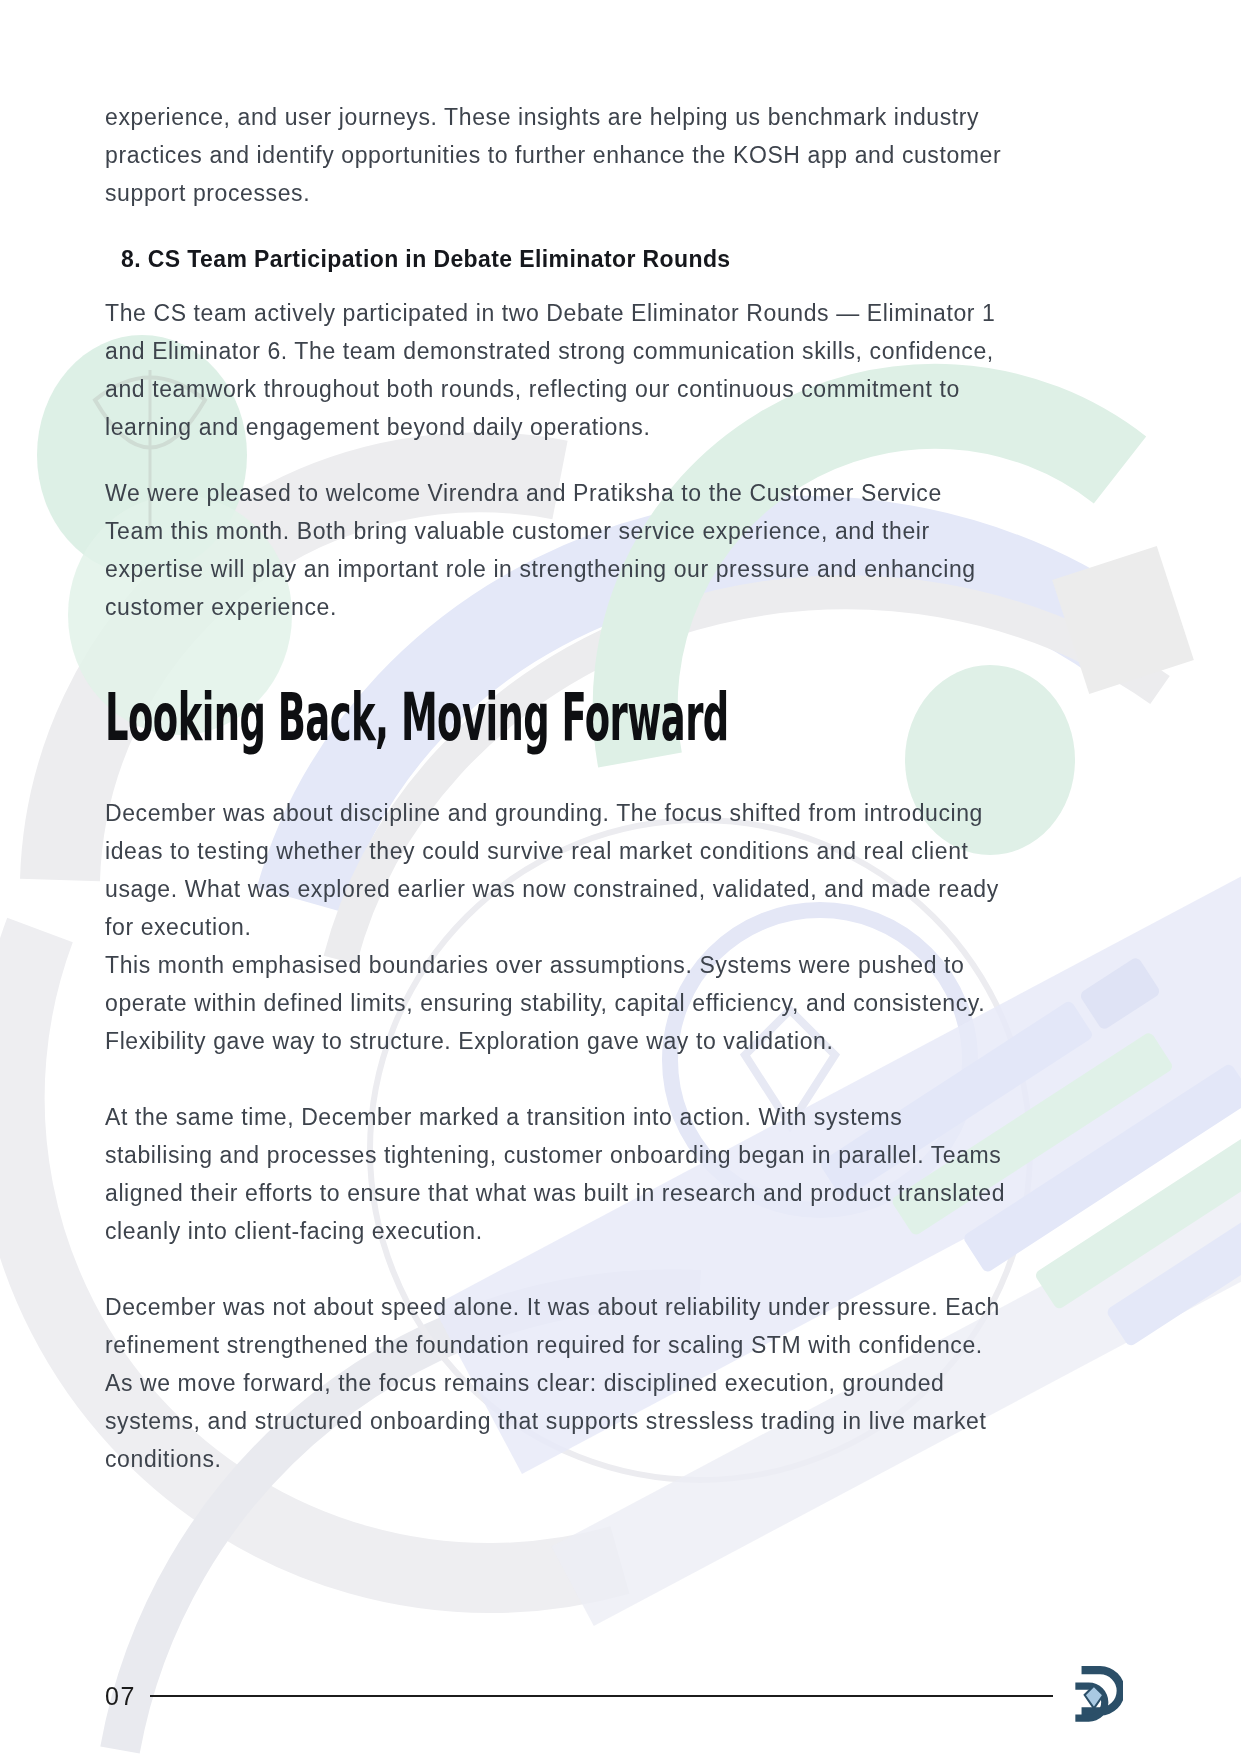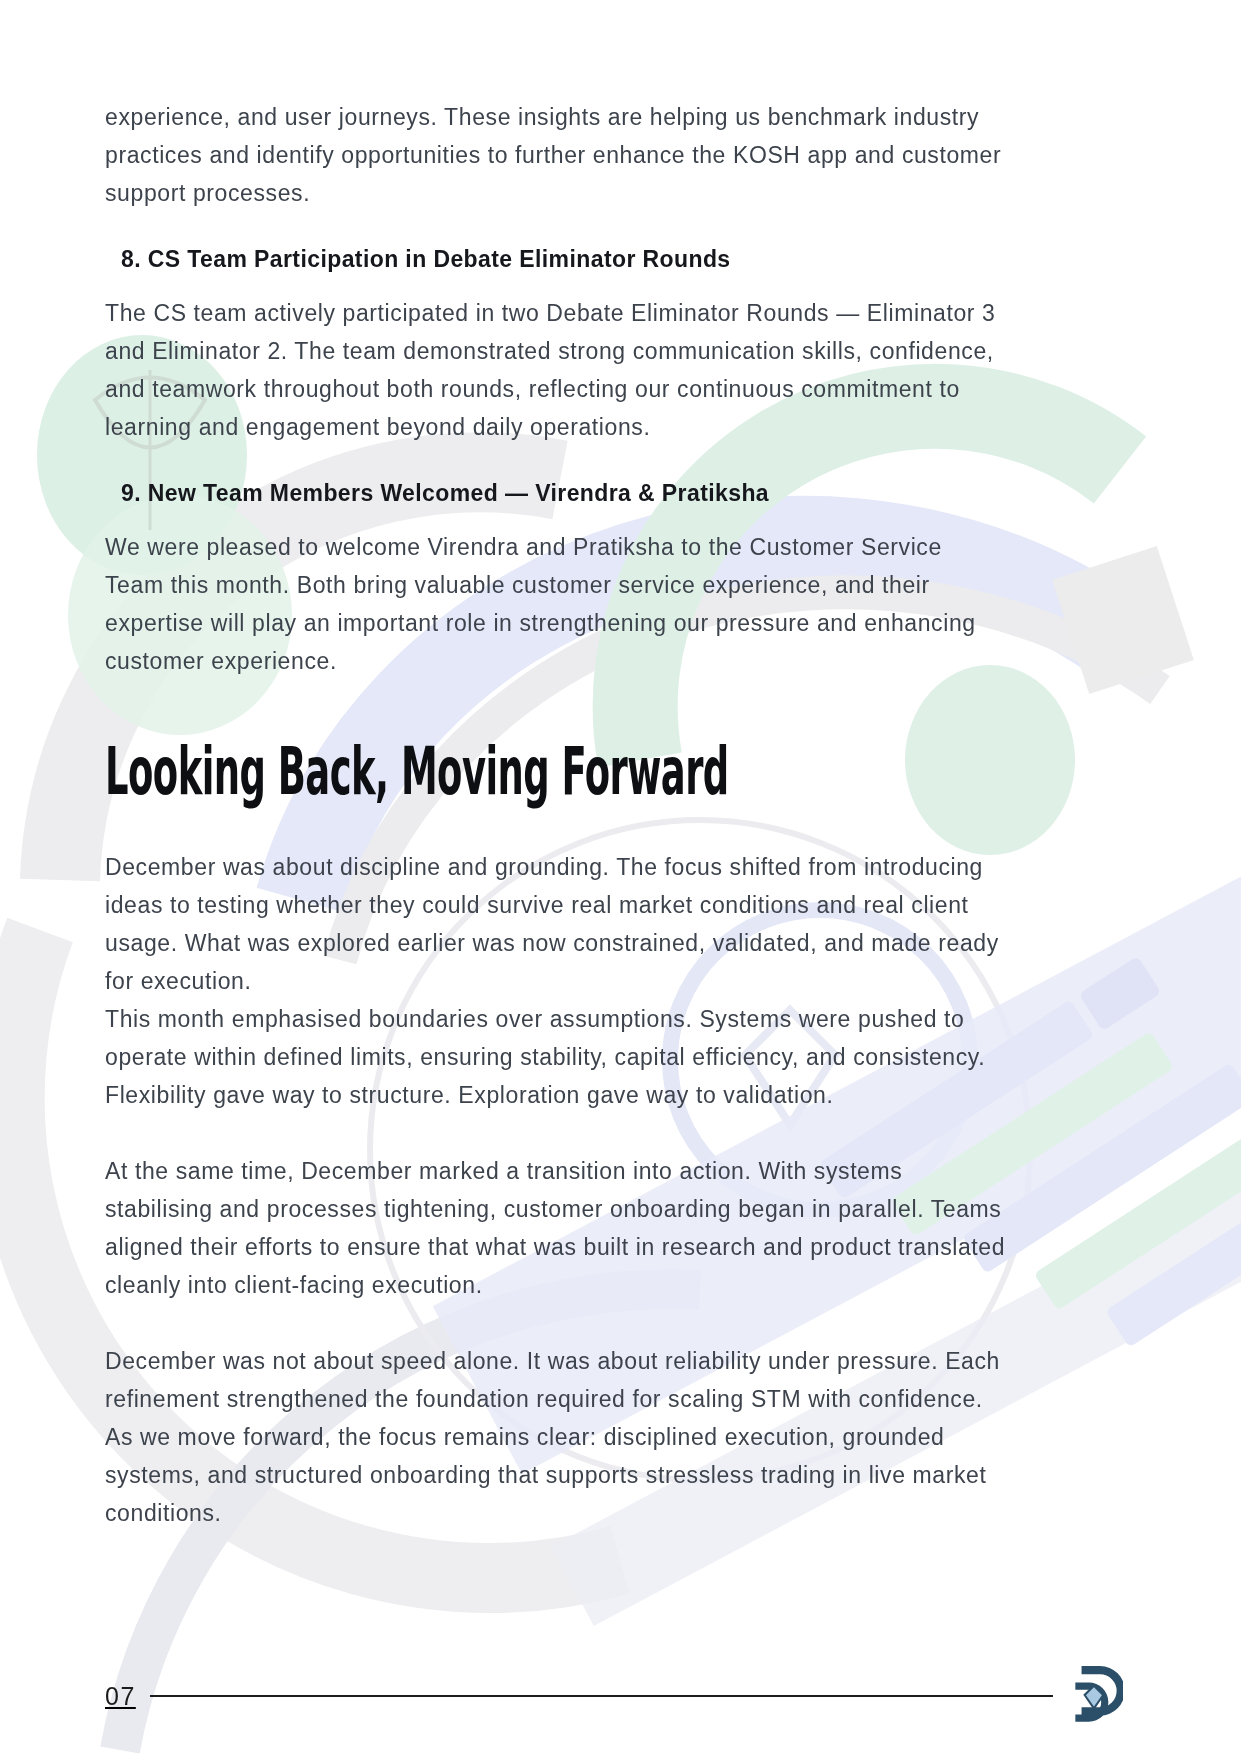--- a/index.html
+++ b/index.html
@@ -32,21 +32,21 @@
     font-size:66px;line-height:80px;
     color:#0e0f12;
     letter-spacing:-1px;
     white-space:nowrap;
     transform:scaleX(0.56);
     transform-origin:left center;
   }
   .closing-para{white-space:pre-line;margin:8px 0 38px 0;}
   .footer{
     position:absolute;left:105px;right:118px;top:1660px;height:72px;z-index:1;
-    display:flex;align-items:center;text-decoration:underline;
+    display:flex;align-items:center;
   }
   .page-number{
     font-size:25px;letter-spacing:1.5px;color:#1b1b1b;flex:0 0 auto;
   }
   .footer-rule{
     flex:1 1 auto;height:2px;background:#1c1c1c;margin:0 16px 0 14px;
   }
   .footer-logo{flex:0 0 auto;width:54px;height:64px;}
 </style>
 </head>
@@ -88,25 +88,24 @@
       <rect x="1190" y="1050" width="70" height="44" rx="6" fill="#dfe3f5"></rect>
     </g>
   </svg>
 
   <div class="content">
 
     <p class="para">experience, and user journeys. These insights are helping us benchmark industry practices and identify opportunities to further enhance the KOSH app and customer support processes.</p>
 
     <div class="section">
       <p class="section-heading">8. CS Team Participation in Debate Eliminator Rounds</p>
-      <p class="section-body">The CS team actively participated in two Debate Eliminator Rounds — Eliminator 3 and Eliminator 2. The team demonstrated strong communication skills, confidence, and teamwork throughout both rounds, reflecting our continuous commitment to learning and engagement beyond daily operations.</p>
+      <p class="section-body">The CS team actively participated in two Debate Eliminator Rounds — Eliminator 1 and Eliminator 6. The team demonstrated strong communication skills, confidence, and teamwork throughout both rounds, reflecting our continuous commitment to learning and engagement beyond daily operations.</p>
     </div>
 
     <div class="section">
-      <p class="section-heading">9. New Team Members Welcomed — Virendra &amp; Pratiksha</p>
       <p class="section-body">We were pleased to welcome Virendra and Pratiksha to the Customer Service Team this month. Both bring valuable customer service experience, and their expertise will play an important role in strengthening our pressure and enhancing customer experience.</p>
     </div>
 
     <div class="closing-title-wrap">
       <span class="closing-title">Looking Back, Moving Forward</span>
     </div>
 
     <p class="closing-para">December was about discipline and grounding. The focus shifted from introducing ideas to testing whether they could survive real market conditions and real client usage. What was explored earlier was now constrained, validated, and made ready for execution.
 This month emphasised boundaries over assumptions. Systems were pushed to operate within defined limits, ensuring stability, capital efficiency, and consistency. Flexibility gave way to structure. Exploration gave way to validation.</p>
     <p class="closing-para">At the same time, December marked a transition into action. With systems stabilising and processes tightening, customer onboarding began in parallel. Teams aligned their efforts to ensure that what was built in research and product translated cleanly into client-facing execution.</p>

